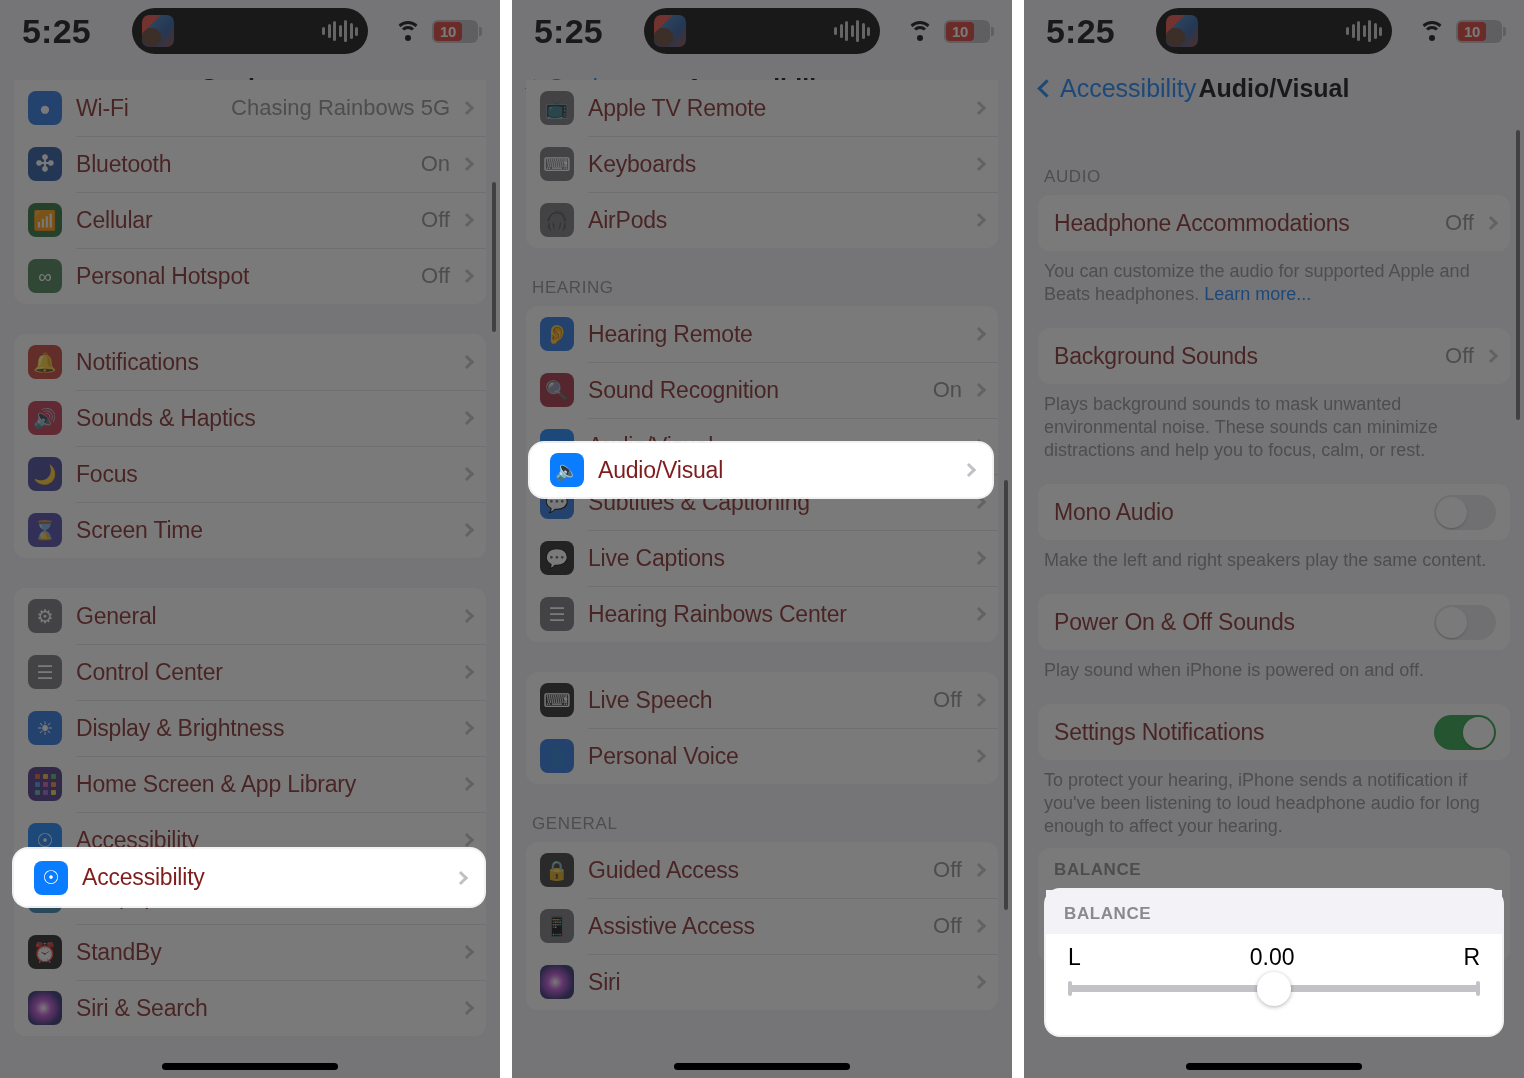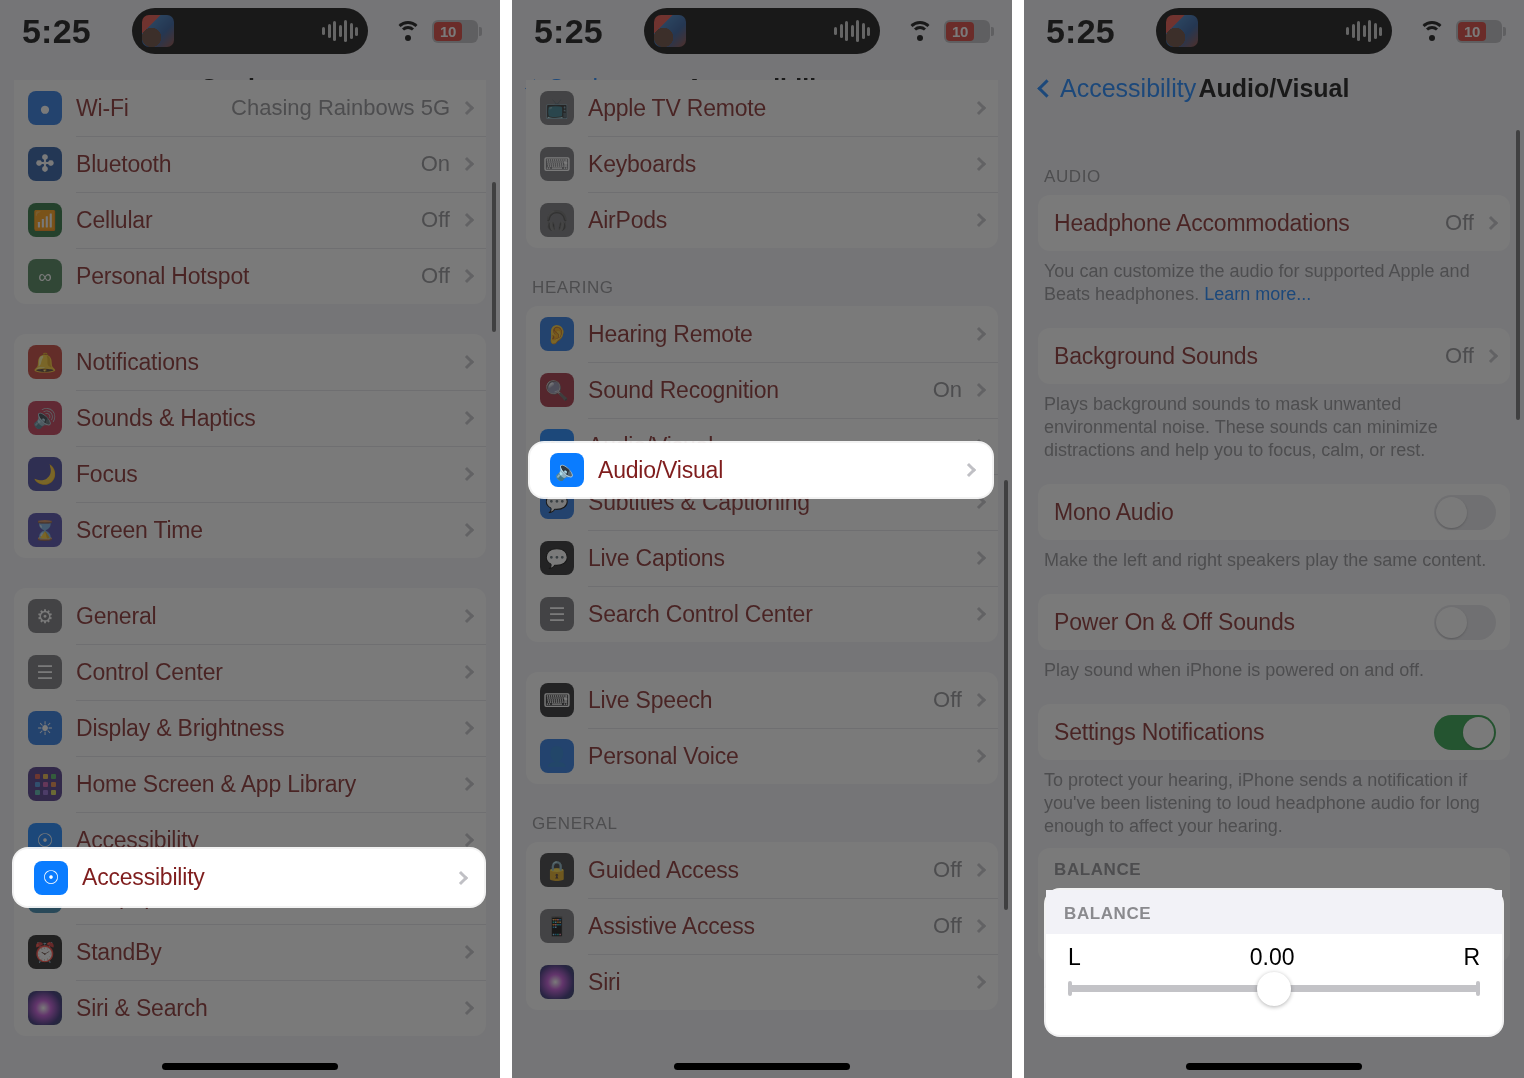--- a/index.html
+++ b/index.html
@@ -505,21 +505,21 @@
           <div class="row-label">Subtitles &amp; Captioning</div>
           <div class="chev"></div>
         </div>
         <div class="row">
           <div class="row-icon" style="background:#1c1c1e;">💬</div>
           <div class="row-label">Live Captions</div>
           <div class="chev"></div>
         </div>
         <div class="row">
           <div class="row-icon" style="background:#6e6e73;">☰</div>
-          <div class="row-label">Search Control Center</div>
+          <div class="row-label">Hearing Rainbows Center</div>
           <div class="chev"></div>
         </div>
       </div>
 
       <div class="group">
         <div class="row">
           <div class="row-icon" style="background:#1c1c1e;">⌨</div>
           <div class="row-label">Live Speech</div>
           <div class="row-value">Off</div>
           <div class="chev"></div>

